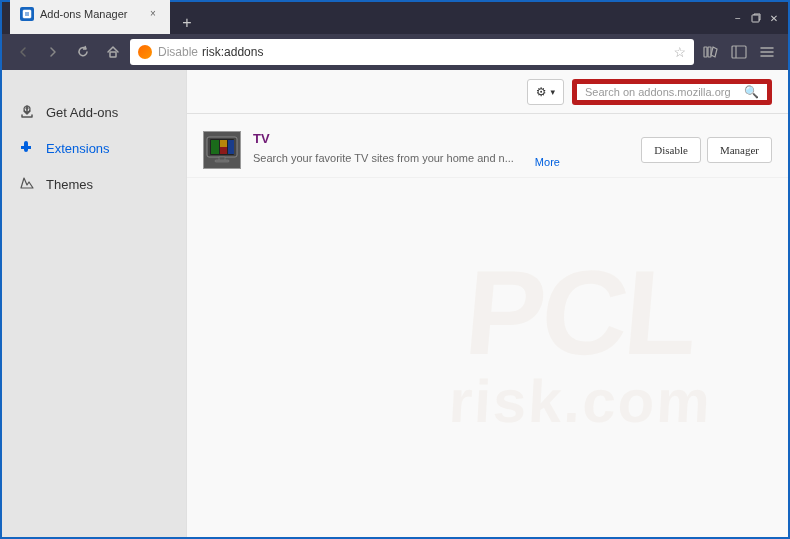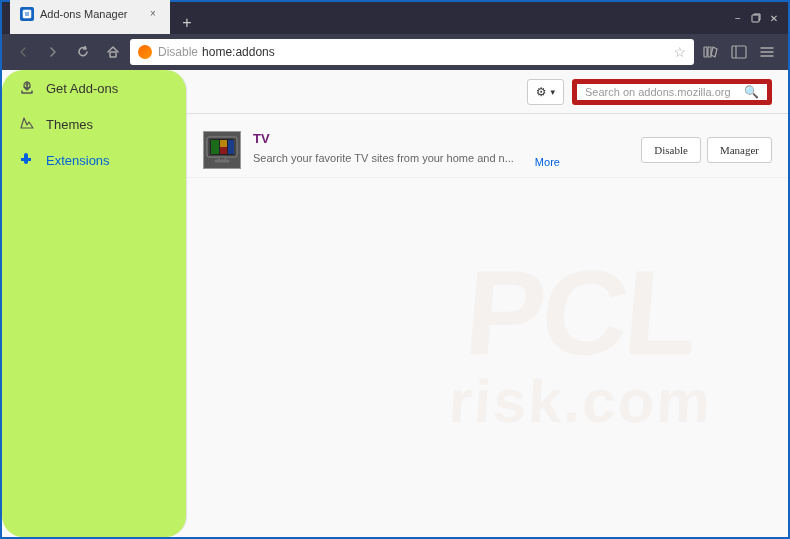--- a/index.html
+++ b/index.html
@@ -163,24 +163,23 @@
     .content-area {
       flex: 1;
       background: #f9f9f9;
       display: flex;
       overflow: hidden;
     }
 
     
     .sidebar {
       width: 185px;
-      background: #bef264;
-      padding: 0 0;
+      background: #e5e5e5;
+      padding: 24px 0;
       border-right: 1px solid #e0e0e0;
-      border-radius: 21px;
     }
 
     
     .main-content {
       flex: 1;
       display: flex;
       flex-direction: column;
       overflow: hidden;
     }
 
@@ -385,21 +384,21 @@
     <div class="nav-btn">
       <svg width="14" height="14" viewBox="0 0 14 14" fill="none">
           <path d="M2 7L7 2L12 7" stroke="#aaa" stroke-width="1.5" stroke-linecap="round" stroke-linejoin="round"></path>
           <rect x="4" y="7" width="6" height="5" rx="0.5" stroke="#aaa" stroke-width="1.5"></rect>
         </svg>
     </div>
     <div class="address-bar">
       <div class="firefox-logo"></div>
       <div class="address-text">
         <span class="address-brand">Disable</span>
-        <span>home:addons</span>
+        <span>risk:addons</span>
       </div>
       <span class="address-star" style="margin-left:auto">☆</span>
     </div>
     <div class="nav-right">
       <div class="nav-btn">
         <svg width="16" height="14" viewBox="0 0 16 14" fill="none">
             <rect x="1" y="2" width="3" height="10" rx="0.5" stroke="#aaa" stroke-width="1.2"></rect>
             <rect x="5" y="2" width="3" height="10" rx="0.5" stroke="#aaa" stroke-width="1.2"></rect>
             <path d="M10 2 L14 4 L12 12 L8 10 Z" stroke="#aaa" stroke-width="1.2"></path>
           </svg>
@@ -430,36 +429,36 @@
             <path d="M8 2L8 10M5 7L8 10L11 7" stroke="#555" stroke-width="1.5" stroke-linecap="round" stroke-linejoin="round"></path>
             <path d="M3 11V13H13V11" stroke="#555" stroke-width="1.5" stroke-linecap="round" stroke-linejoin="round"></path>
             <circle cx="8" cy="5" r="3" stroke="#555" stroke-width="1.2" fill="none"></circle>
             <line x1="6" y1="4" x2="10" y2="4" stroke="#555" stroke-width="1"></line>
             <line x1="8" y1="2" x2="8" y2="6" stroke="#555" stroke-width="1"></line>
           </svg>
         </div>
         <span>Get Add-ons</span>
       </div>
 
+      <div class="sidebar-item active">
+        <div class="sidebar-icon puzzle-icon">
+          <svg width="18" height="18" viewBox="0 0 18 18" fill="none">
+            <path d="M3 7h3V4a2 2 0 0 1 4 0v3h3v3h-3v1a2 2 0 0 1-4 0v-1H3V7z" fill="#0060df"></path>
+          </svg>
+        </div>
+        <span style="color:#0060df; font-weight:500">Extensions</span>
+      </div>
+
       <div class="sidebar-item">
         <div class="sidebar-icon">
           <svg width="16" height="16" viewBox="0 0 16 16" fill="none">
             <path d="M2 12L5 2L8 9L10 6L14 12H2Z" stroke="#555" stroke-width="1.2" stroke-linejoin="round"></path>
           </svg>
         </div>
         <span>Themes</span>
-      </div>
-
-      <div class="sidebar-item active">
-        <div class="sidebar-icon puzzle-icon">
-          <svg width="18" height="18" viewBox="0 0 18 18" fill="none">
-            <path d="M3 7h3V4a2 2 0 0 1 4 0v3h3v3h-3v1a2 2 0 0 1-4 0v-1H3V7z" fill="#0060df"></path>
-          </svg>
-        </div>
-        <span style="color:#0060df; font-weight:500">Extensions</span>
       </div>
 
     </div>
 
     <div class="main-content">
 
       <div class="addon-toolbar">
         <div class="gear-btn">
           <span>⚙</span>
           <span style="font-size:9px">▾</span>

